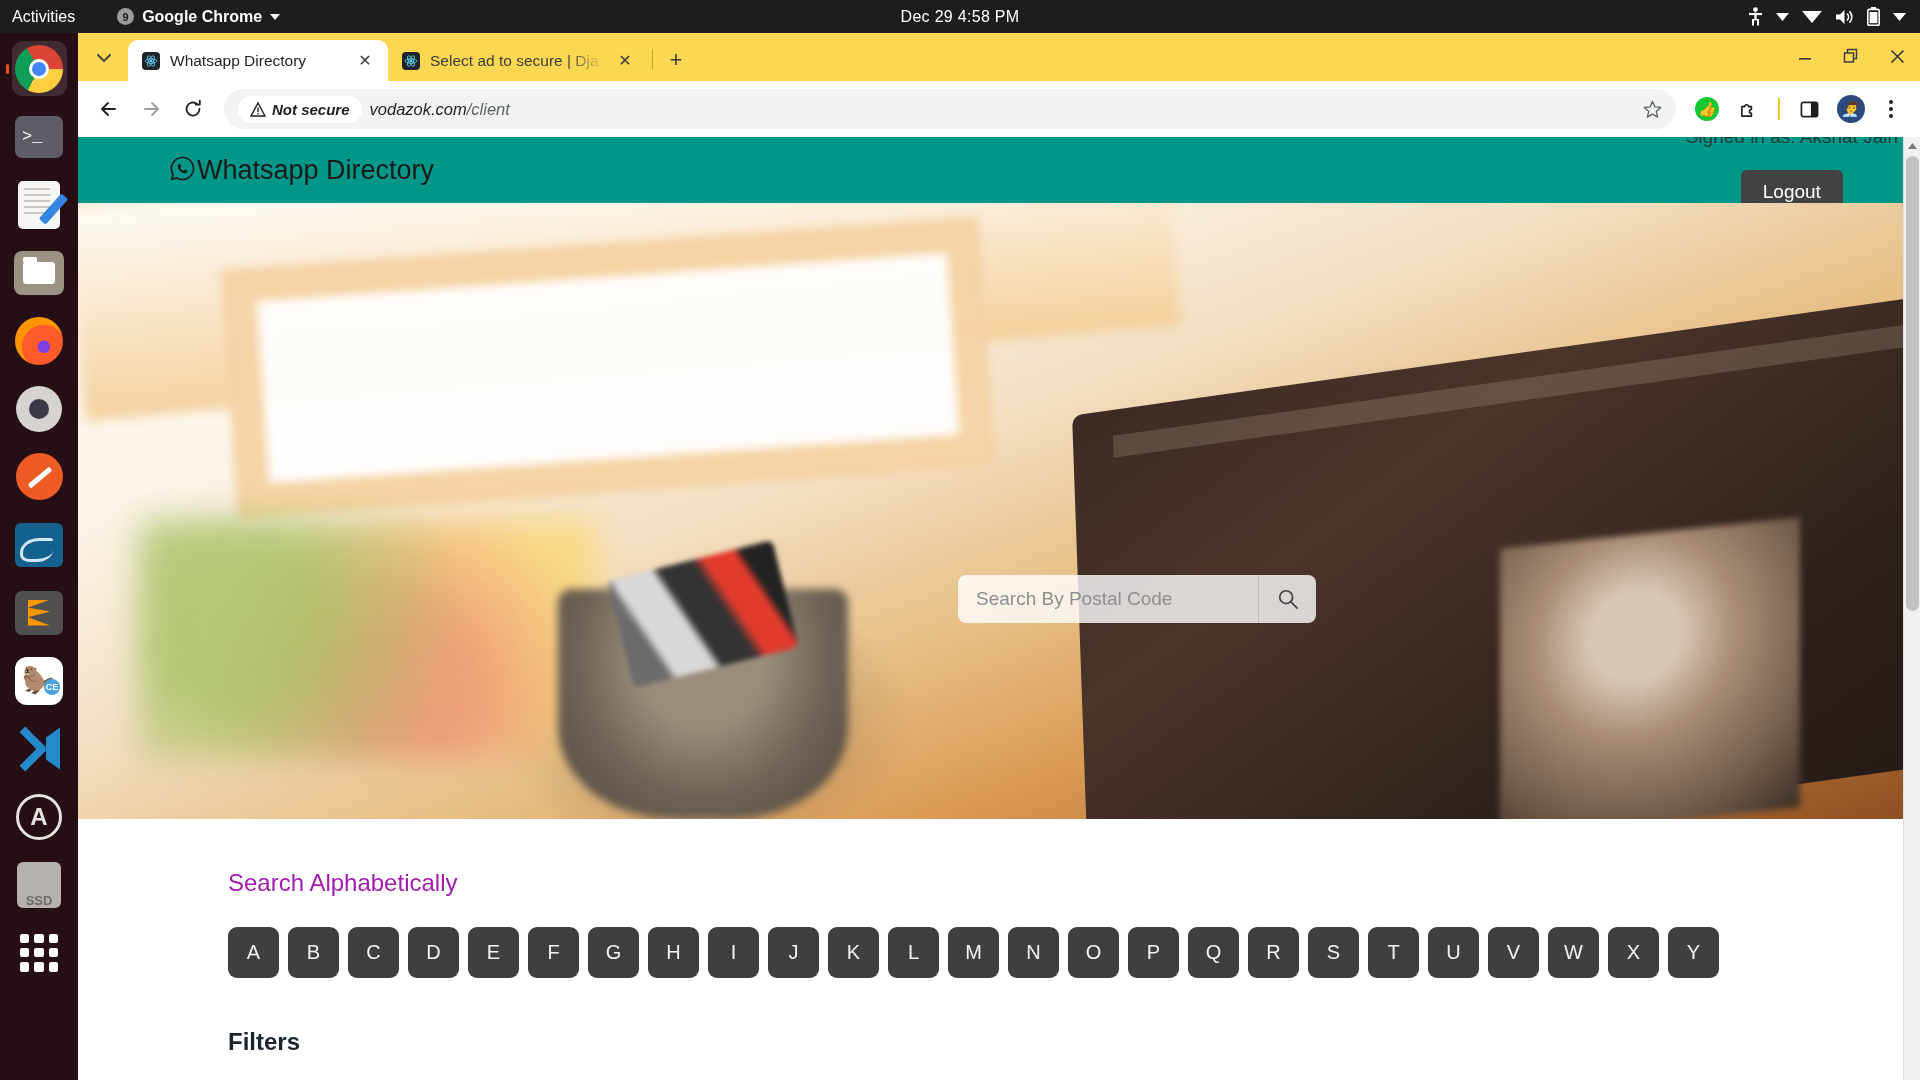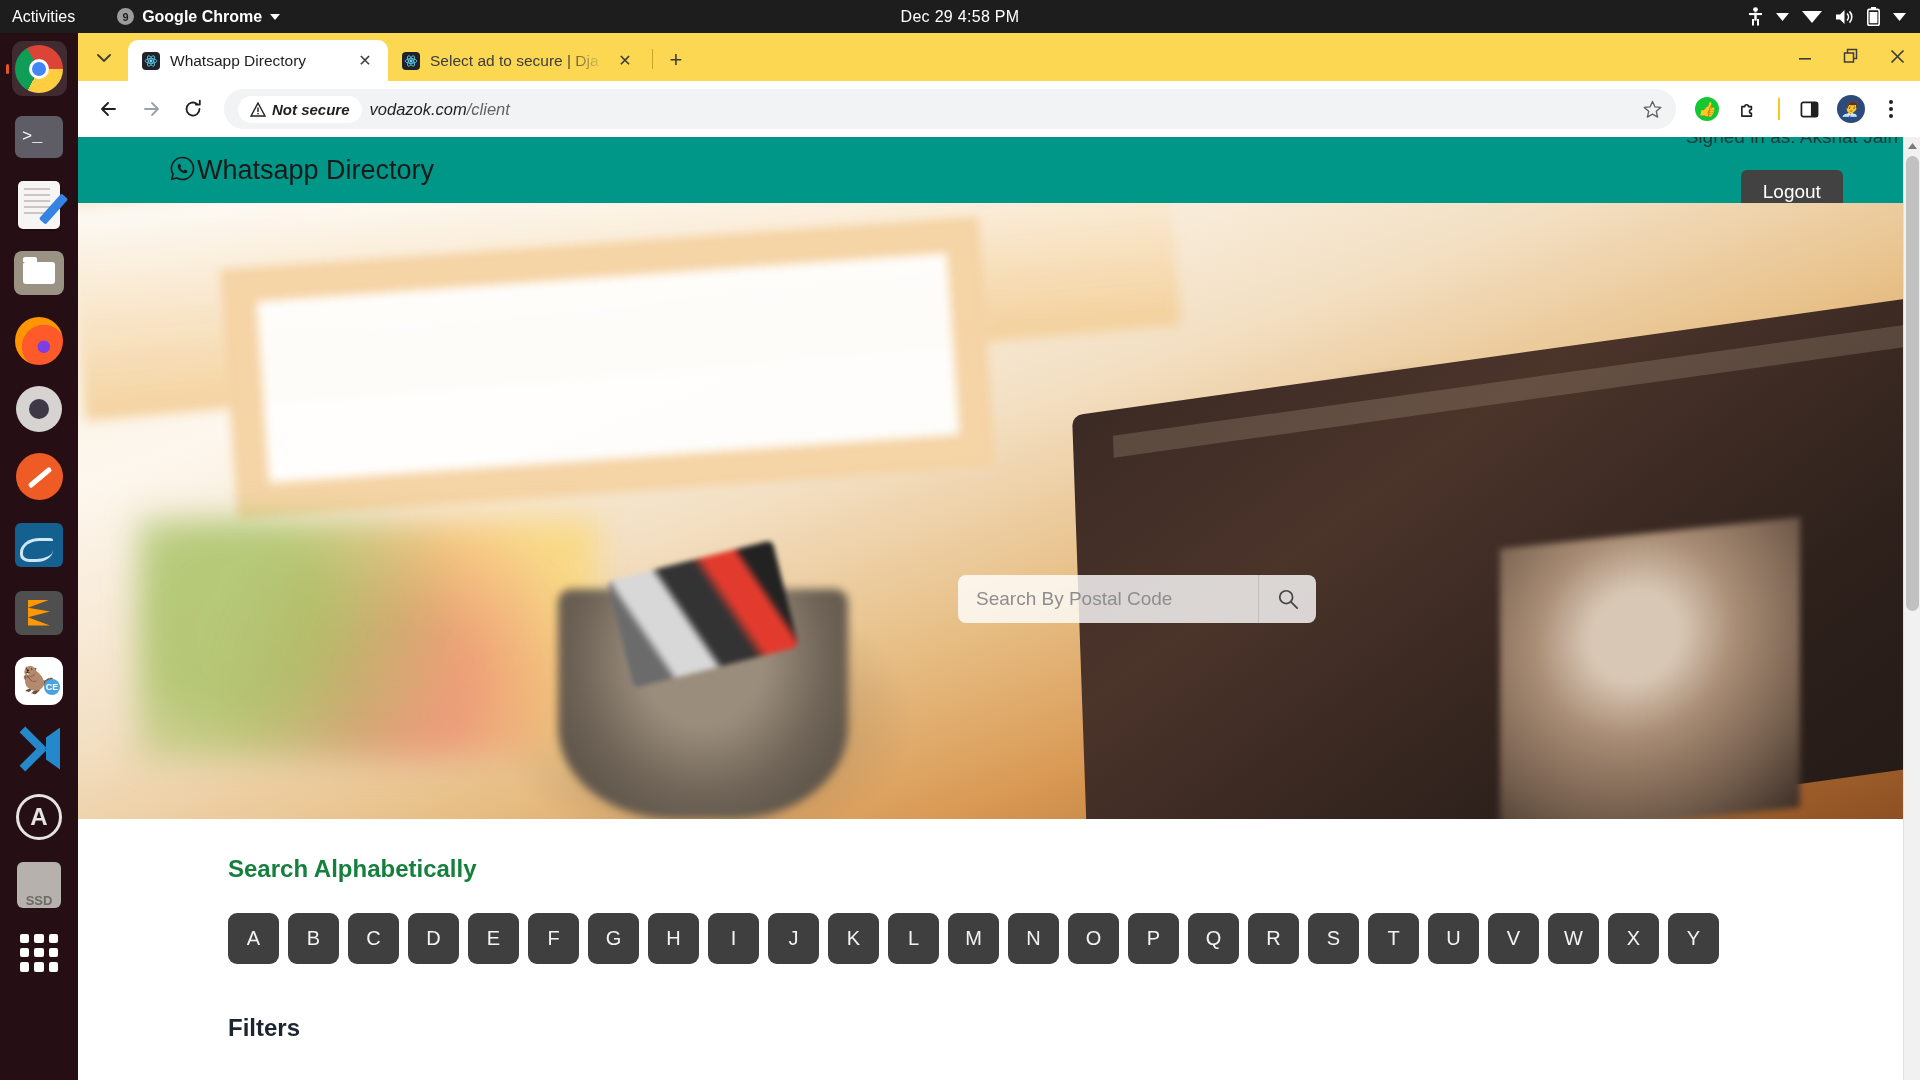--- a/index.html
+++ b/index.html
@@ -236,21 +236,21 @@
   }
   .search-postal input {
     flex:1;border:none;outline:none;background:transparent;font-size:19px;color:#111;padding:0 18px;
     font-family:"Liberation Sans", sans-serif;
   }
   .search-postal input::placeholder { color:#8e8e8e; }
   .search-postal .search-btn { width:58px;height:48px;border-left:1px solid rgba(0,0,0,.12); }
 
   
   .content { padding:36px 0 0 150px; background:#fff; }
-  .section-title { font-size:24px; font-weight:bold; color:#15803d; }
+  .section-title { font-size:24px; font-weight:normal; color:#a21caf;margin-top:14px; }
   .alpha-row { display:flex; gap:9px; margin-top:30px; flex-wrap:nowrap; }
   .alpha-btn {
     width:51px;height:51px;background:#3f3f3f;color:#f3f3f3;border-radius:9px;
     display:flex;align-items:center;justify-content:center;font-size:20px;
   }
   .filters-title { margin-top:50px; font-size:24px; font-weight:bold; color:#1b2430; }
 
   
   .scrollbar { position:absolute;right:0;top:0;width:17px;height:943px;background:#f1f1f1;
     border-left:1px solid #e0e0e0; }

